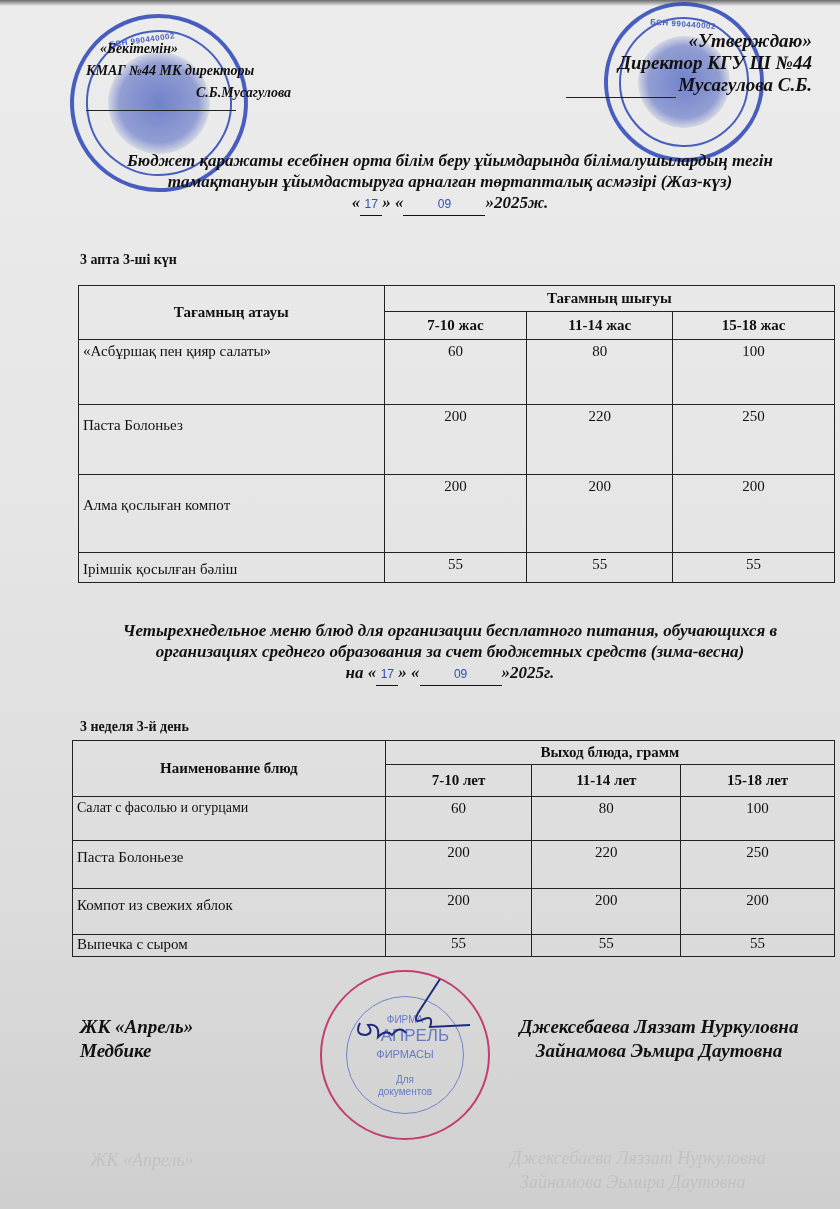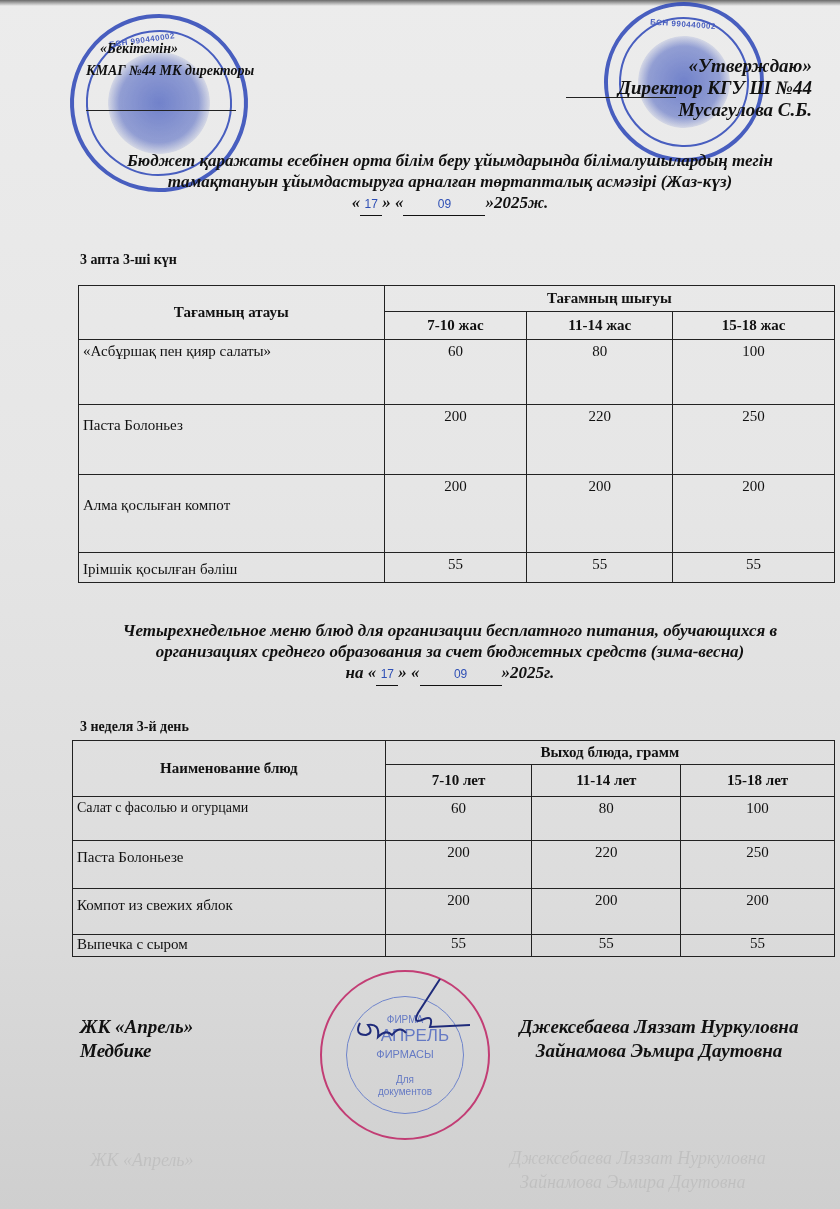--- a/index.html
+++ b/index.html
@@ -20,21 +20,21 @@
   .stamp-text { position: absolute; font-family: "Liberation Sans", sans-serif; font-size: 8px; font-weight: bold; color: #2c46b8; letter-spacing: 0.5px; white-space: nowrap; }
 
   .stamp-left { left: 70px; top: 14px; width: 178px; height: 178px; transform: rotate(-8deg); }
   .stamp-right { left: 604px; top: 2px; width: 160px; height: 160px; transform: rotate(4deg); }
   .stamp-bottom { left: 320px; top: 970px; width: 170px; height: 170px; border: 2px solid #be185d; opacity: 0.8; }
   .stamp-bottom .inner { border: 1.5px solid #5570c8; }
   .stamp-bottom .label { position: absolute; width: 100%; text-align: center; font-family: "Liberation Sans", sans-serif; color: #4a64c0; }
 
   
   .approve-left { position: absolute; left: 86px; top: 38px; font-style: italic; font-weight: bold; font-size: 14px; line-height: 22px; }
-  .approve-right { position: absolute; right: 28px; top: 30px; text-align: right; font-style: italic; font-weight: bold; font-size: 19px; line-height: 22px; margin-top: 25px; }
+  .approve-right { position: absolute; right: 28px; top: 30px; text-align: right; font-style: italic; font-weight: bold; font-size: 19px; line-height: 22px; }
   .sig-line { position: absolute; height: 1px; background: #222; }
 
   .title-block { position: absolute; left: 60px; width: 780px; text-align: center; font-style: italic; font-weight: bold; font-size: 17px; line-height: 21px; }
   .date-line { display: inline-block; }
   .hand { font-family: "Liberation Sans", sans-serif; font-style: normal; font-weight: normal; color: #2e4fb5; font-size: 12px; display: inline-block; border-bottom: 1px solid #111; text-align: center; }
 
   .section-label { position: absolute; left: 80px; font-weight: bold; font-size: 14px; }
 
   table.menu { position: absolute; border-collapse: collapse; font-size: 15px; }
   table.menu td, table.menu th { border: 1.5px solid #222; vertical-align: top; }
@@ -64,20 +64,21 @@
 
   <div class="stamp stamp-right">
     <div class="inner" style="left:11px;top:11px;right:11px;bottom:11px;"></div>
     <div class="core" style="left:30px;top:30px;right:30px;bottom:30px;"></div>
     <div class="stamp-text" style="left:38px;top:14px;">БСН 990440002</div>
   </div>
 
   <div class="approve-left">
     <div style="padding-left:14px;">«Бекітемін»</div>
     <div>КМАГ №44 МК директоры</div>
+    <div style="padding-left:110px;">С.Б.Мусагулова</div>
   </div>
   <div class="sig-line" style="left:86px;top:110px;width:150px;"></div>
 
   <div class="approve-right">
     <div>«Утверждаю»</div>
     <div>Директор КГУ Ш №44</div>
     <div>Мусагулова С.Б.</div>
   </div>
   <div class="sig-line" style="left:566px;top:97px;width:110px;"></div>
 

